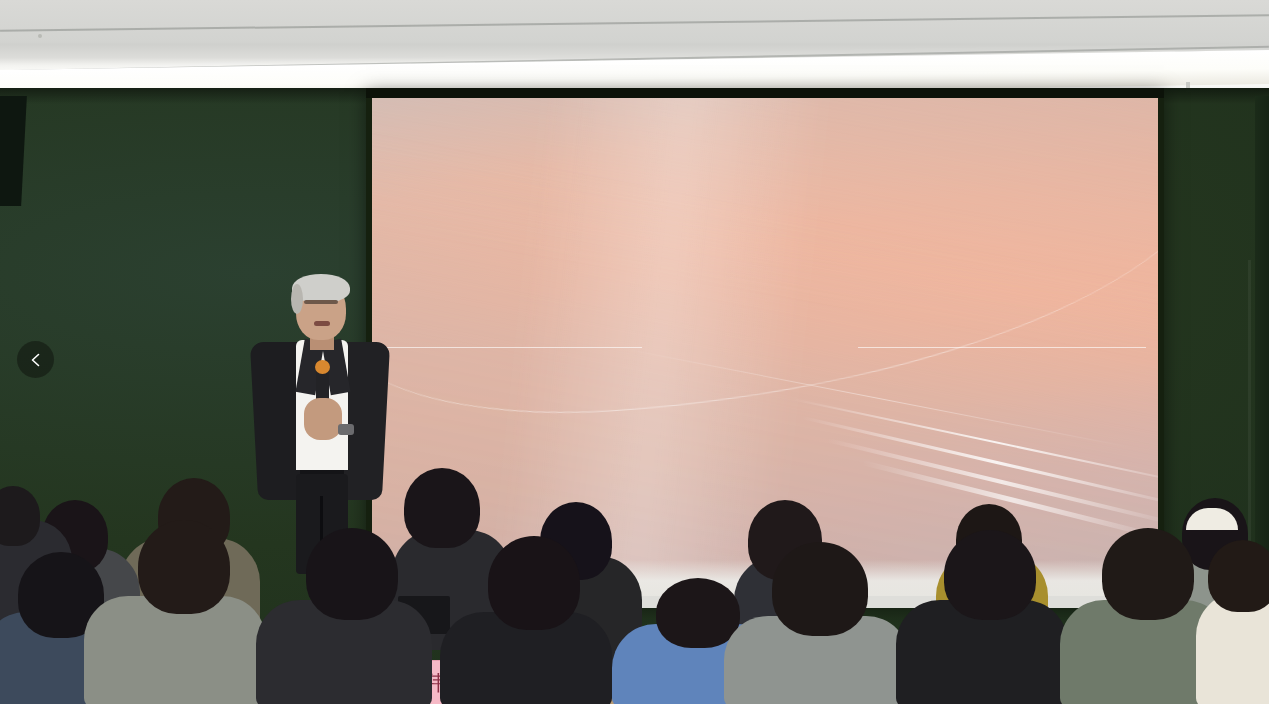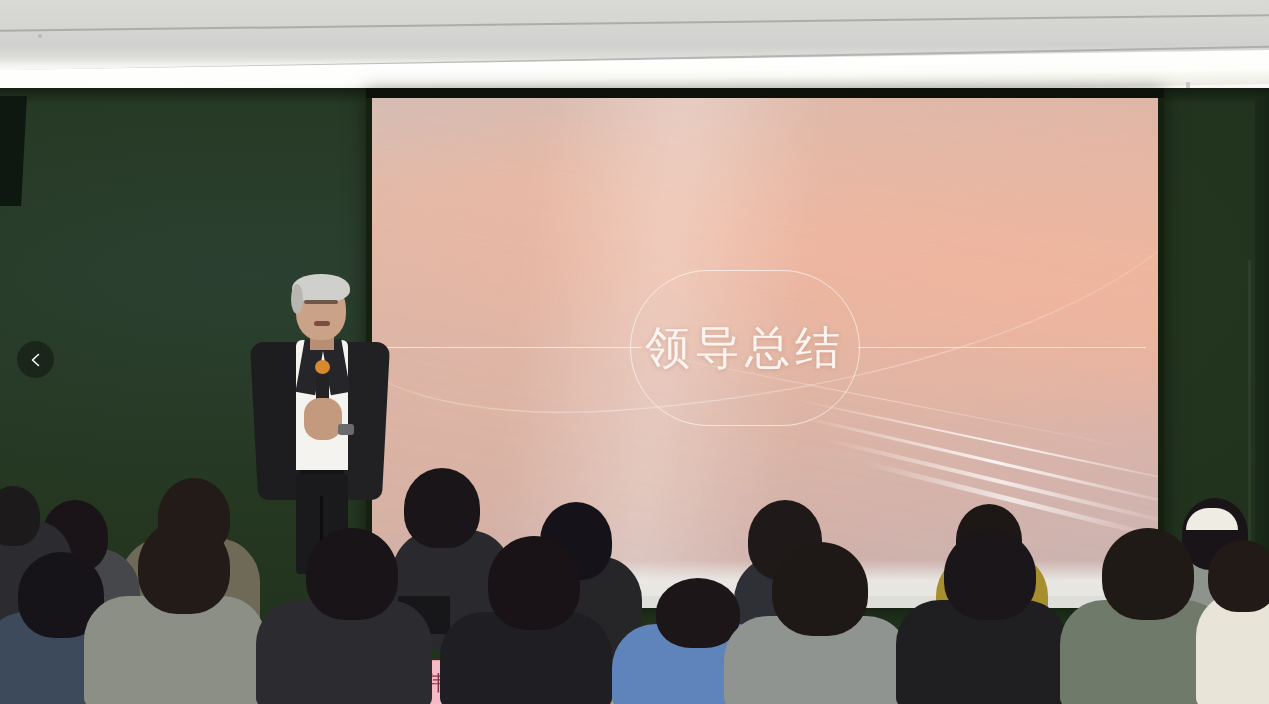--- a/index.html
+++ b/index.html
@@ -251,23 +251,20 @@
 
     <div class="streak st5"></div>
     <div class="streak st1"></div>
     <div class="streak st2"></div>
     <div class="streak st3"></div>
     <div class="streak st4"></div>
 
     <div class="title-rule rule-left"></div>
     <div class="title-rule rule-right"></div>
 
-    <div class="title-pill">
-      <span class="title-text">领导总结</span>
-    </div>
   </div>
 
   <div class="screen-bottom-frame"></div>
   <div class="screen-frame-bar"></div>
 
   <div class="speaker">
     <div class="sp-jacket-l"></div>
     <div class="sp-jacket-r"></div>
     <div class="sp-shirt"></div>
     <div class="sp-collar-l"></div>

